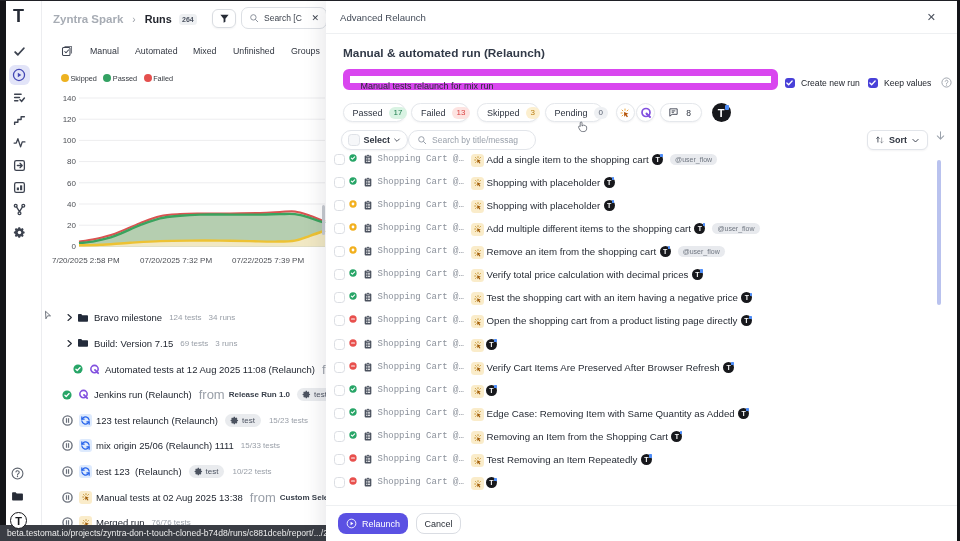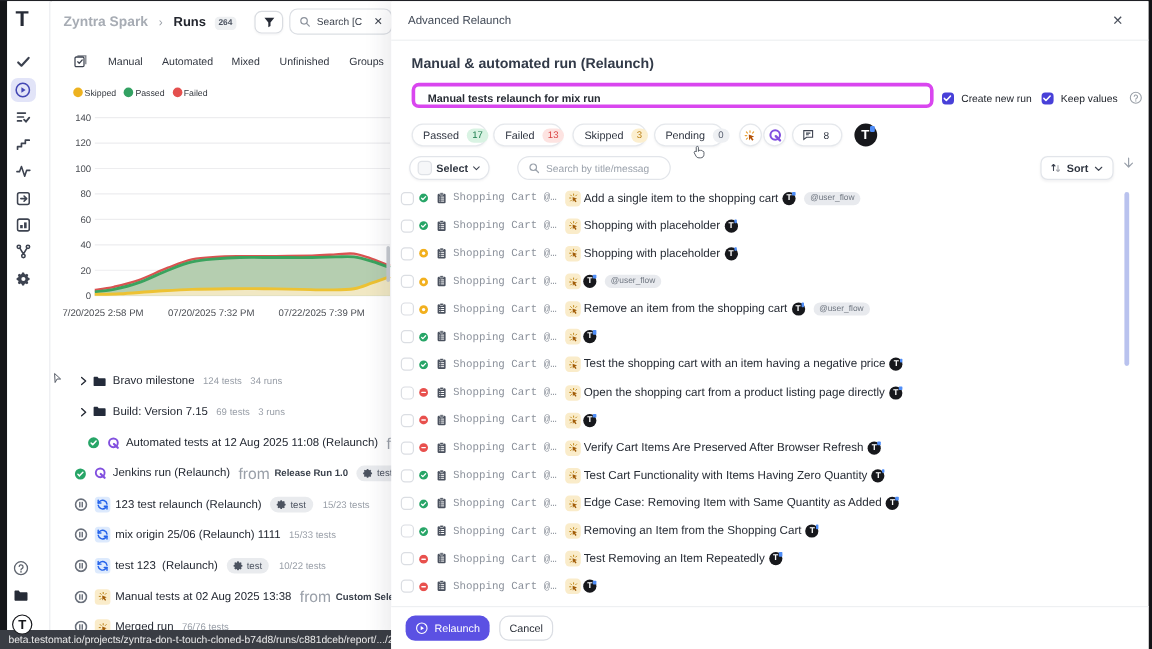--- a/index.html
+++ b/index.html
@@ -29,44 +29,44 @@
 .btitle{font-size:9.5px;color:#232832;margin-right:7px}
 .bmeta{font-size:8px;color:#989ea7;margin-right:7px}
 .bfrom{font-size:13px;color:#999fa8;margin-right:4px}
 .bbold{font-size:8px;font-weight:700;color:#3a414c;margin-right:7px}
 .tpill{display:inline-flex;align-items:center;background:#e9ebee;border-radius:9px;height:13px;padding:0 6px 0 5px;font-size:8px;color:#4c5360;margin-right:8px;gap:3px}
 
 #modal{position:absolute;left:326px;top:1px;width:631px;height:540px;background:#fff;z-index:20;box-shadow:-5px 0 18px rgba(40,44,60,.10)}
 #mhead{position:absolute;left:0;top:0;width:631px;height:33px;border-bottom:1px solid #eef0f2;font-size:9.6px;color:#424a57}
 #mclose{position:absolute;right:21px;top:10px;font-size:11px;color:#4a505c}
 #mtitle{position:absolute;left:17px;top:45px;font-size:11.8px;font-weight:700;color:#323a48}
-#minput{position:absolute;left:16.5px;top:68px;width:435px;height:21px;border:3px solid #d946ef;border-radius:6px;background:#fff;font-size:9px;color:#262b33;line-height:20px;padding-left:11px;font-weight:700}
+#minput{position:absolute;left:16.5px;top:68px;width:435px;height:21px;border:7px solid #d946ef;border-radius:6px;background:#fff;font-size:9px;color:#262b33;line-height:20px;padding-left:11px;font-weight:400}
 .ckb{display:inline-block;width:10px;height:10px;background:#4840d8;border-radius:3px;position:relative;vertical-align:-2px;margin-right:6px}
 .ckb svg{position:absolute;left:1.3px;top:2px;width:7px;height:6px}
 .cklab{font-size:8.6px;color:#20242c}
 
 #chips{position:absolute;left:0;top:102px;width:631px;height:20px}
 .chip{position:absolute;top:0}
 .chip.ico{left:0}
 .chip{display:inline-flex;align-items:center;height:19px;justify-content:space-between;border:1px solid #e5e8ec;border-radius:10px;background:#fff;padding:0 6px 0 9px;font-size:9px;color:#2e3440;box-shadow:0 1px 2px rgba(16,24,40,.05);white-space:nowrap}
 .cnt{height:12px;border-radius:6px;padding:0 5px;font-size:8px;font-weight:500;margin-left:6px;display:inline-flex;align-items:center}
 .cnt.g{background:#d9f3e3;color:#1c7d4d}
 .cnt.r{background:#fde3e1;color:#d94343}
 .cnt.y{background:#fcefcf;color:#b97d10}
 .cnt.n{background:#eef0f3;color:#596070}
 .chip.ico{padding:0 4px;width:21px;justify-content:center}
 .tlogo{width:19px;height:19px;border-radius:50%;background:#17181c;color:#fff;display:inline-flex;align-items:center;justify-content:center;font-size:11px;font-weight:700}
 
-#selrow{position:absolute;left:14.5px;top:128.7px;display:flex;align-items:flex-end;gap:23px}
+#selrow{position:absolute;left:14.5px;top:128.7px;display:flex;align-items:flex-end;gap:0}
 .pill{display:inline-flex;align-items:center;height:20px;border:1px solid #e2e5ea;border-radius:10px;background:#fff;padding:0 7px;font-size:9px;color:#2f3540;gap:4px;box-shadow:0 1px 2px rgba(16,24,40,.05)}
 #search{width:128px;height:20px;border:1px solid #e2e5ea;border-radius:10px;display:inline-flex;align-items:center;padding:0 8px;gap:5px;color:#9aa1ab;font-size:8.5px;background:#fff}
 #sortwrap{position:absolute;left:541px;top:129px;display:flex;align-items:flex-start;gap:7px}
 
 #mlist{position:absolute;left:0;top:152.6px;width:620px}
-.mrow{display:flex;align-items:center;height:23.14px;padding-left:8px;white-space:nowrap}
+.mrow{display:flex;align-items:flex-start;height:23.14px;padding-left:8px;white-space:nowrap}
 .cb{width:11px;height:11px;border:1px solid #dbdee3;border-radius:3.5px;background:#fff;margin-right:4px;flex:none}
 .sticon{width:8px;height:8px;margin-right:5.5px;flex:none}
 .clip{margin-right:5px;flex:none}
 .mono{font-family:"Liberation Mono",monospace;font-size:9px;color:#8b919b;width:93.5px;flex:none;overflow:hidden}
 .mi{width:13px;height:13px;background:#faecca;border-radius:3.5px;margin-right:2.5px;flex:none;display:flex;align-items:center;justify-content:center}
 .ttl{font-size:9.7px;color:#272c35;margin-right:4px}
 .tb{width:11px;height:11px;border-radius:50%;background:#17181c;color:#fff;display:inline-flex;align-items:center;justify-content:center;font-size:7px;font-weight:700;flex:none;margin-left:-0.5px;position:relative}
 .tb:after{content:"";position:absolute;right:0.2px;top:0.2px;width:2.6px;height:3.2px;background:#4f8df7;border-radius:0.6px}
 .uf{background:#e8eaee;border-radius:7px;font-size:7px;color:#6f7680;padding:2px 5px;margin-left:7px}
 
@@ -561,20 +561,21 @@
             <path d="M10 10l9 3.5-4 1.5 3 4-2.3 1.6-3-4.1-2.2 3.5z" fill="#a15c07"></path>
             <g stroke="#c08a1a" stroke-width="2" stroke-linecap="round">
               <path d="M4 12h2.5"></path>
               <path d="M12 4v2.5"></path>
               <path d="M6 6l1.8 1.8"></path>
               <path d="M6 18l1.8-1.8"></path>
               <path d="M18 6l-1.8 1.8"></path>
             </g>
           </svg>
         </span>
+        <span class="ttl">Add multiple different items to the shopping cart</span>
         <span class="tb">T</span>
         <span class="uf">@user_flow</span>
       </div>
     <div class="mrow">
         <span class="cb"></span>
         <svg class="sticon" viewBox="0 0 24 24">
           <circle cx="12" cy="12" r="11" fill="#f2b01e"></circle>
           <circle cx="12" cy="12" r="4.2" fill="#fff"></circle>
         </svg>
         <svg class="clip" width="10" height="11" viewBox="0 0 24 26">
@@ -630,20 +631,21 @@
             <path d="M10 10l9 3.5-4 1.5 3 4-2.3 1.6-3-4.1-2.2 3.5z" fill="#a15c07"></path>
             <g stroke="#c08a1a" stroke-width="2" stroke-linecap="round">
               <path d="M4 12h2.5"></path>
               <path d="M12 4v2.5"></path>
               <path d="M6 6l1.8 1.8"></path>
               <path d="M6 18l1.8-1.8"></path>
               <path d="M18 6l-1.8 1.8"></path>
             </g>
           </svg>
         </span>
+        <span class="ttl">Verify total price calculation with decimal prices</span>
         <span class="tb">T</span>
       </div>
     <div class="mrow">
         <span class="cb"></span>
         <svg class="sticon" viewBox="0 0 24 24">
           <circle cx="12" cy="12" r="11" fill="#27a567"></circle>
           <path d="M7 12.5l3.2 3.2L17 8.5" fill="none" stroke="#fff" stroke-width="3.2" stroke-linecap="round" stroke-linejoin="round"></path>
         </svg>
         <svg class="clip" width="10" height="11" viewBox="0 0 24 26">
           <rect x="4" y="3.5" width="16" height="19" rx="2.5" fill="#4a515e"></rect>
@@ -798,21 +800,20 @@
             <path d="M10 10l9 3.5-4 1.5 3 4-2.3 1.6-3-4.1-2.2 3.5z" fill="#a15c07"></path>
             <g stroke="#c08a1a" stroke-width="2" stroke-linecap="round">
               <path d="M4 12h2.5"></path>
               <path d="M12 4v2.5"></path>
               <path d="M6 6l1.8 1.8"></path>
               <path d="M6 18l1.8-1.8"></path>
               <path d="M18 6l-1.8 1.8"></path>
             </g>
           </svg>
         </span>
-        <span class="ttl">Test Cart Functionality with Items Having Zero Quantity</span>
         <span class="tb">T</span>
       </div>
     <div class="mrow">
         <span class="cb"></span>
         <svg class="sticon" viewBox="0 0 24 24">
           <circle cx="12" cy="12" r="11" fill="#27a567"></circle>
           <path d="M7 12.5l3.2 3.2L17 8.5" fill="none" stroke="#fff" stroke-width="3.2" stroke-linecap="round" stroke-linejoin="round"></path>
         </svg>
         <svg class="clip" width="10" height="11" viewBox="0 0 24 26">
           <rect x="4" y="3.5" width="16" height="19" rx="2.5" fill="#4a515e"></rect>

